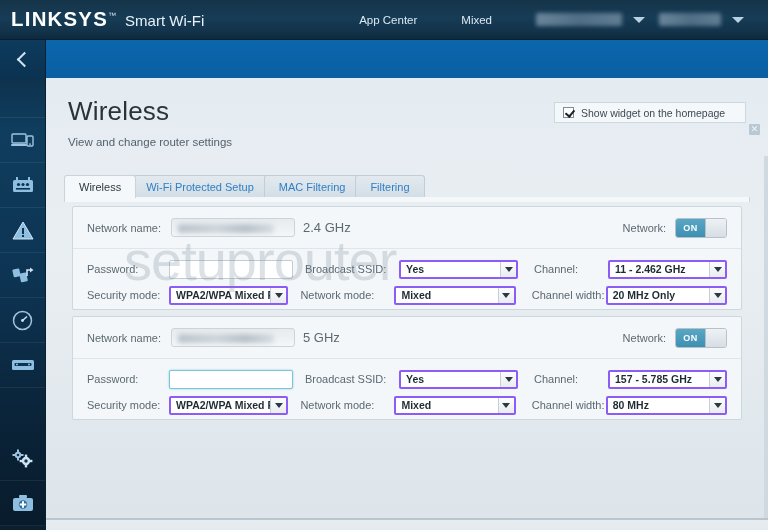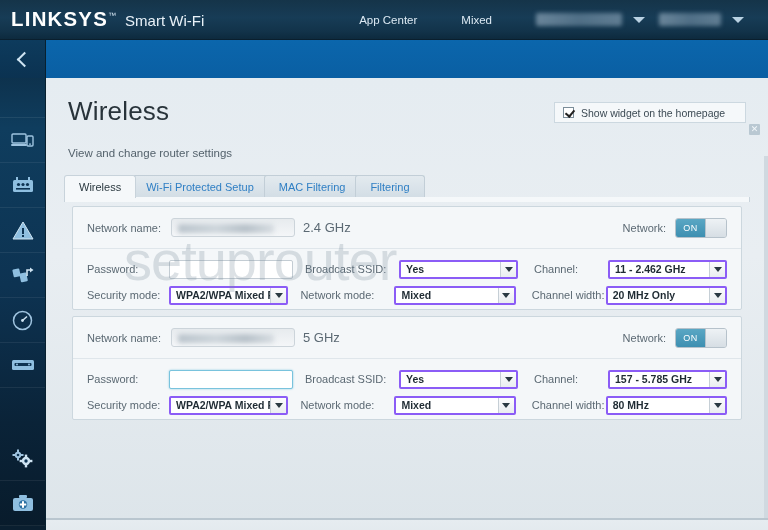--- a/index.html
+++ b/index.html
@@ -123,21 +123,21 @@
     color: #f2f7fa; font-size: 9px; line-height: 11px; text-align: center;
     cursor: pointer; border-radius: 1px;
     z-index: 8;
   }
 
   .page-head { position: absolute; left: 22px; top: 18px; }
   .page-title {
     font-size: 26px; color: #28333a; font-weight: normal; margin: 0;
     letter-spacing: .2px;
   }
-  .page-sub { font-size: 11.5px; color: #54626c; margin-top: 20px; }
+  .page-sub { font-size: 11.5px; color: #54626c; margin-top: 9px; }
 
   .widget-box {
     position: absolute; right: 22px; top: 24px;
     width: 192px; height: 21px;
     background: #f5f8fa;
     border: 1px solid #ccd8e0;
     display: flex; align-items: center;
     padding-left: 8px;
   }
   .cbx {
@@ -217,21 +217,21 @@
   .net-lbl { font-size: 11px; color: #5b6973; margin-right: 9px; }
   .toggle {
     width: 52px; height: 20px;
     border: 1px solid #b6c2cb; border-radius: 3px;
     display: flex; overflow: hidden; cursor: pointer;
     background: #e6ebee;
   }
   .toggle .on {
     width: 29px; height: 100%;
     background: linear-gradient(to bottom, #5aa7c4, #3d8fb1);
-    color: #ffffff; font-size: 9px; font-weight: normal;
+    color: #ffffff; font-size: 9px; font-weight: bold;
     display: flex; align-items: center; justify-content: center;
     letter-spacing: .4px;
   }
   .toggle .knob {
     flex: 1; background: linear-gradient(to bottom, #eef2f5, #d6dee4);
     border-left: 1px solid #b6c2cb;
   }
 
   .grid {
     padding: 7px 14px 0 14px;

